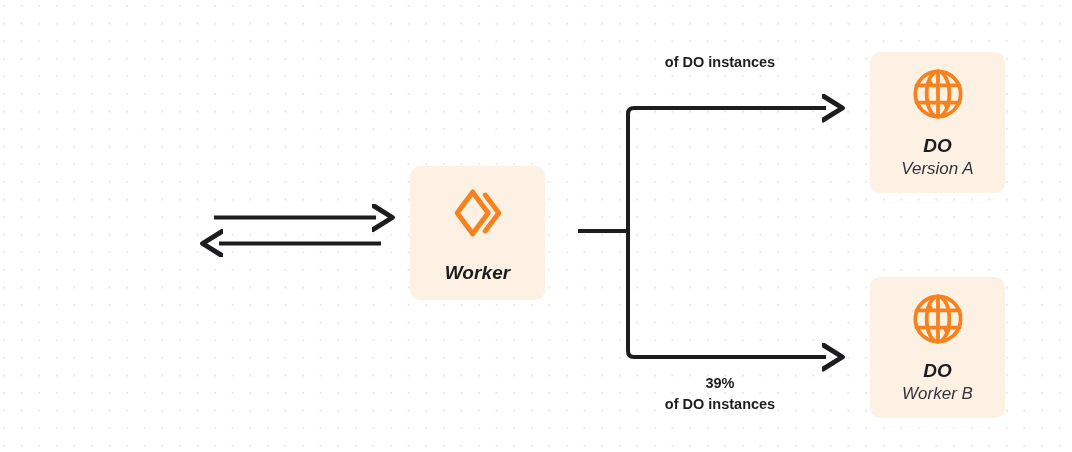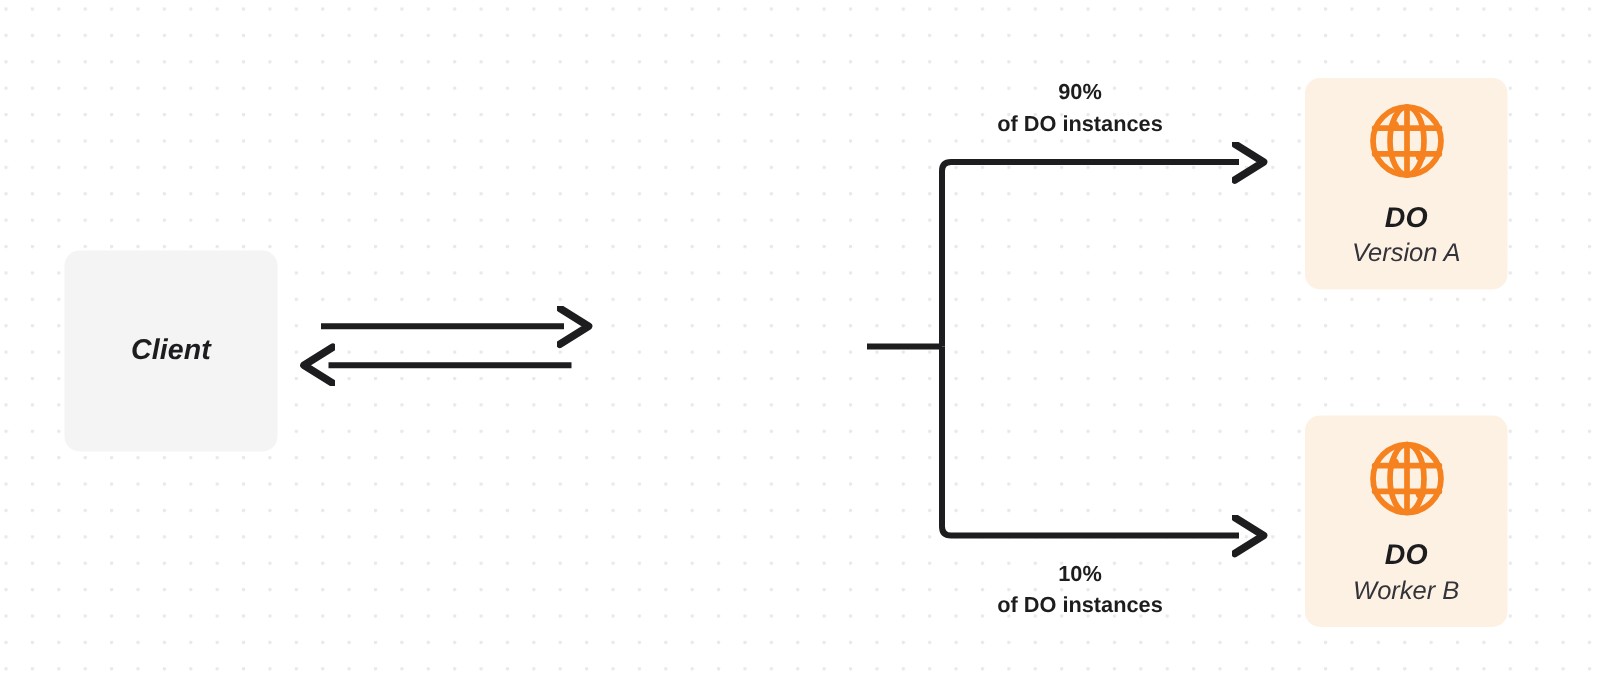--- a/index.html
+++ b/index.html
@@ -123,24 +123,33 @@
 
     <g>
       <path d="M628,231 L628,114 Q628,108 634,108 L826,108" stroke="#1d1d1f" stroke-width="4" fill="none" stroke-linecap="butt" stroke-linejoin="round" marker-end="url(#arrowR)"></path>
     </g>
 
     <g>
       <path d="M628,231 L628,351 Q628,357 634,357 L826,357" stroke="#1d1d1f" stroke-width="4" fill="none" stroke-linecap="butt" stroke-linejoin="round" marker-end="url(#arrowR)"></path>
     </g>
   </svg>
 
-  <div class="node node-client">
-    <span class="node-label">Client</span>
+
+  <div class="node node-worker">
+    <span class="icon-wrap">
+      <svg width="62" height="62" viewBox="0 0 64 64" xmlns="http://www.w3.org/2000/svg">
+        <g fill="none" stroke="#f6821f" stroke-width="5.2" stroke-linecap="round" stroke-linejoin="round">
+          <path d="M26.5 10.5 L10.5 32 L26.5 53.5"></path>
+          <path d="M26.5 10.5 L42.5 32 L26.5 53.5"></path>
+          <path d="M39.5 13.5 L53.5 32 L39.5 50.5"></path>
+        </g>
+      </svg>
+    </span>
+    <span class="node-label worker-label">Worker</span>
   </div>
-
 
   <div class="node node-do-a">
     <span class="icon-wrap">
       <svg width="58" height="58" viewBox="0 0 64 64" xmlns="http://www.w3.org/2000/svg">
         <g fill="none" stroke="#f6821f" stroke-width="4.2" stroke-linecap="round" stroke-linejoin="round">
           <circle cx="32" cy="32" r="25"></circle>
           <line x1="32" y1="7" x2="32" y2="57"></line>
           <line x1="8.2" y1="22.5" x2="55.8" y2="22.5"></line>
           <line x1="8.2" y1="41.5" x2="55.8" y2="41.5"></line>
           <ellipse cx="32" cy="32" rx="12.5" ry="25"></ellipse>
@@ -165,22 +174,21 @@
         </g>
         <circle cx="22.5" cy="20.5" r="3.6" fill="#f6821f"></circle>
         <circle cx="42" cy="43.5" r="3.6" fill="#f6821f"></circle>
       </svg>
     </span>
     <span class="node-label do-label">DO</span>
     <span class="node-sublabel">Worker B</span>
   </div>
 
   <div class="edge-label edge-label-top">
-    <div>90%</div>
     <div>of DO instances</div>
   </div>
 
   <div class="edge-label edge-label-bottom">
-    <div>10%</div>
+    <div>39%</div>
     <div>of DO instances</div>
   </div>
 
 </div>
 
 </body></html>

